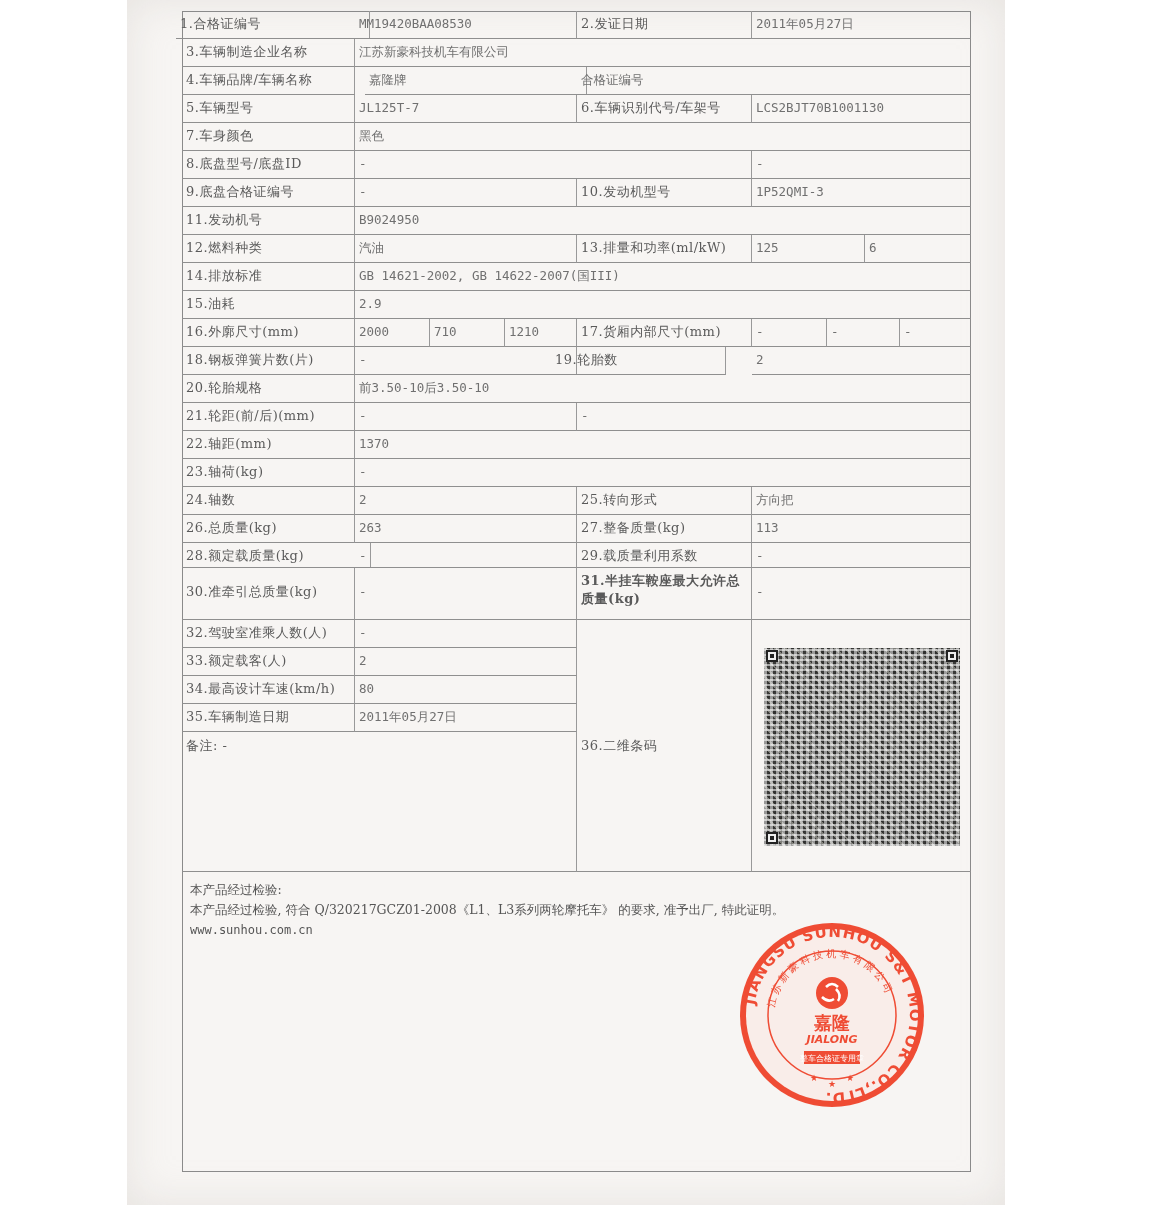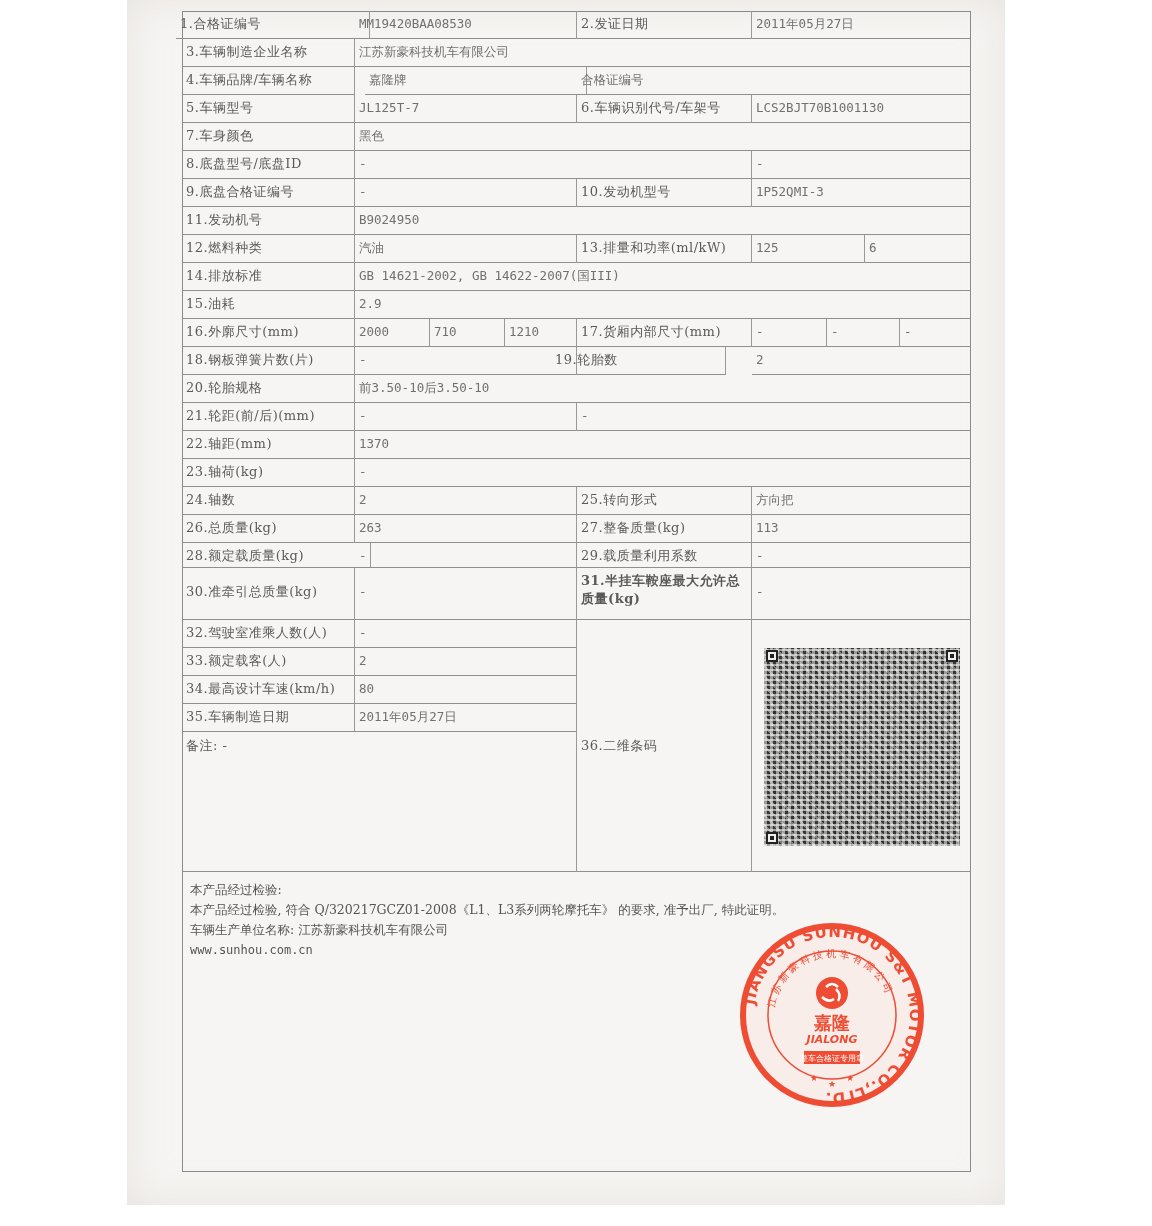--- a/index.html
+++ b/index.html
@@ -160,21 +160,20 @@
 
 <div class="qr">
   <div class="finder" style="left:2px;top:2px"></div>
   <div class="finder" style="right:2px;top:2px"></div>
   <div class="finder" style="left:2px;bottom:2px"></div>
 </div>
 
 <div class="info">
   <div>本产品经过检验:</div>
   <div>本产品经过检验, 符合 Q/320217GCZ01-2008《L1、L3系列两轮摩托车》 的要求, 准予出厂, 特此证明。</div>
-  <div>车辆生产单位名称: 江苏新豪科技机车有限公司</div>
   <div class="mono">www.sunhou.com.cn</div>
 </div>
 
 <svg class="stamp" viewBox="0 0 220 220">
   <defs>
     <path id="outerArc" d="M 110,110 m -78,0 a 78,78 0 1,1 156,0 a 78,78 0 1,1 -156,0"></path>
     <path id="innerArc" d="M 110,110 m -58,0 a 58,58 0 1,1 116,0"></path>
   </defs>
   <g fill="#ef4c34" opacity="0.92">
     <polygon points="

